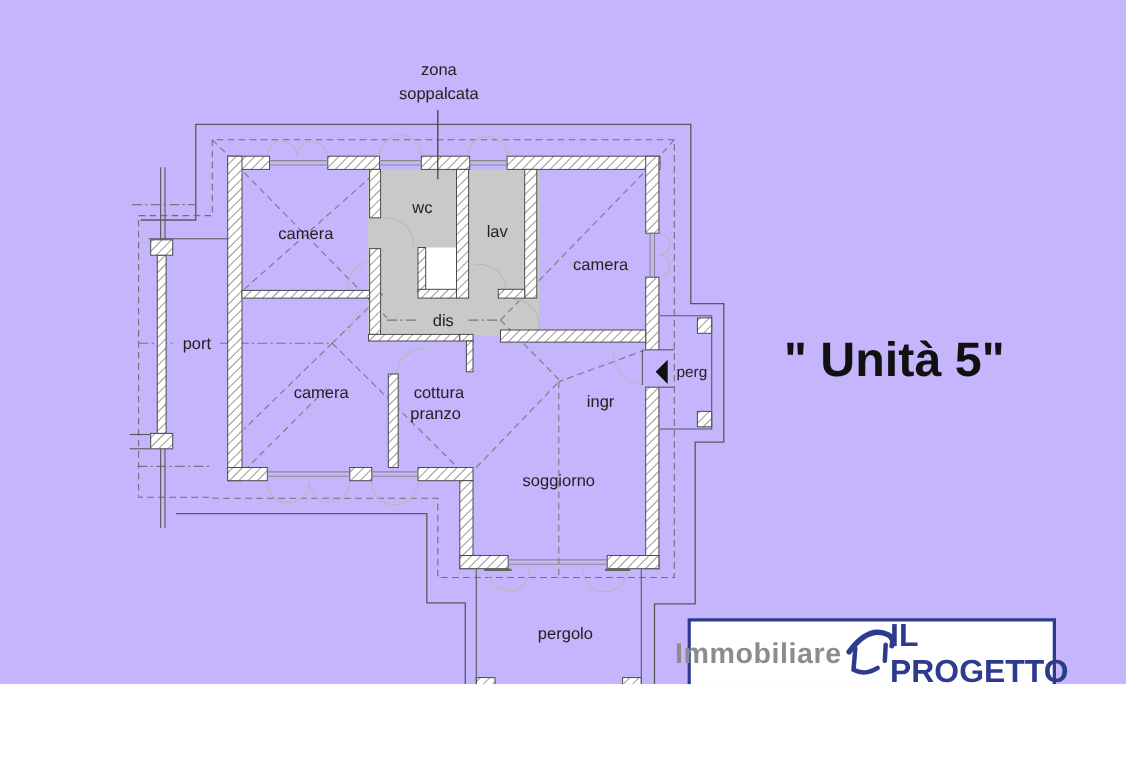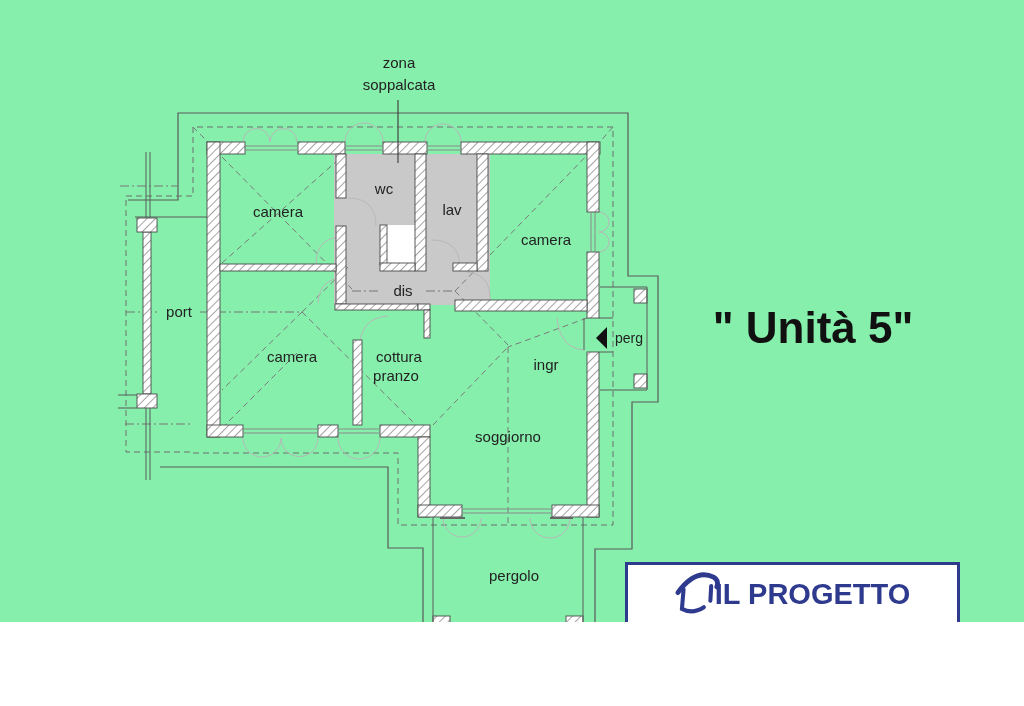--- a/index.html
+++ b/index.html
@@ -1,16 +1,16 @@
 <!DOCTYPE html>
 <html><head>
 <meta charset="utf-8">
 <style>
   html,body{margin:0;padding:0;background:#ffffff;}
-  #stage{position:relative;width:1024px;height:622px;background:#86efac;overflow:hidden;
+  #stage{position:relative;width:1024px;height:622px;background:#c4b5fd;overflow:hidden;
          font-family:"Liberation Sans", sans-serif;}
   #plan-svg{position:absolute;left:0;top:0;}
   .plan-label{font-family:"Liberation Sans", sans-serif;font-size:15px;fill:#222222;}
   .plan-label-small{font-family:"Liberation Sans", sans-serif;font-size:14px;fill:#222222;}
   #unit-title{position:absolute;left:698px;top:303px;width:230px;text-align:center;
               font-size:44px;font-weight:bold;color:#111111;letter-spacing:0px;
               font-family:"Liberation Sans", sans-serif;white-space:pre;}
   #logo-box{position:absolute;left:625px;top:562px;width:335px;height:65px;
             border:3px solid #2e3a8e;background:#ffffff;box-sizing:border-box;
             display:flex;align-items:center;justify-content:center;}
@@ -195,20 +195,21 @@
       <text class="plan-label" x="546" y="370">ingr</text>
       <text class="plan-label-small" x="629" y="343">perg</text>
       <text class="plan-label" x="508" y="442">soggiorno</text>
       <text class="plan-label" x="514" y="581">pergolo</text>
     </g>
   </svg>
 
   <div id="unit-title">" Unità 5"</div>
 
   <div id="logo-box">
+    <span id="logo-prefix">Immobiliare</span>
     <svg id="logo-house" viewBox="0 0 64 64">
       <path d="M6,34 Q28,4 50,15 Q57,19 54,27" fill="none" stroke="#2e3a8e" stroke-width="6" stroke-linecap="round"></path>
       <path d="M13,30 L11,54 Q24,61 38,52" fill="none" stroke="#2e3a8e" stroke-width="5" stroke-linecap="round"></path>
       <path d="M47,26 L46,44" fill="none" stroke="#2e3a8e" stroke-width="5" stroke-linecap="round"></path>
     </svg>
     <span id="logo-name">IL PROGETTO</span>
   </div>
 
 </div>
 

